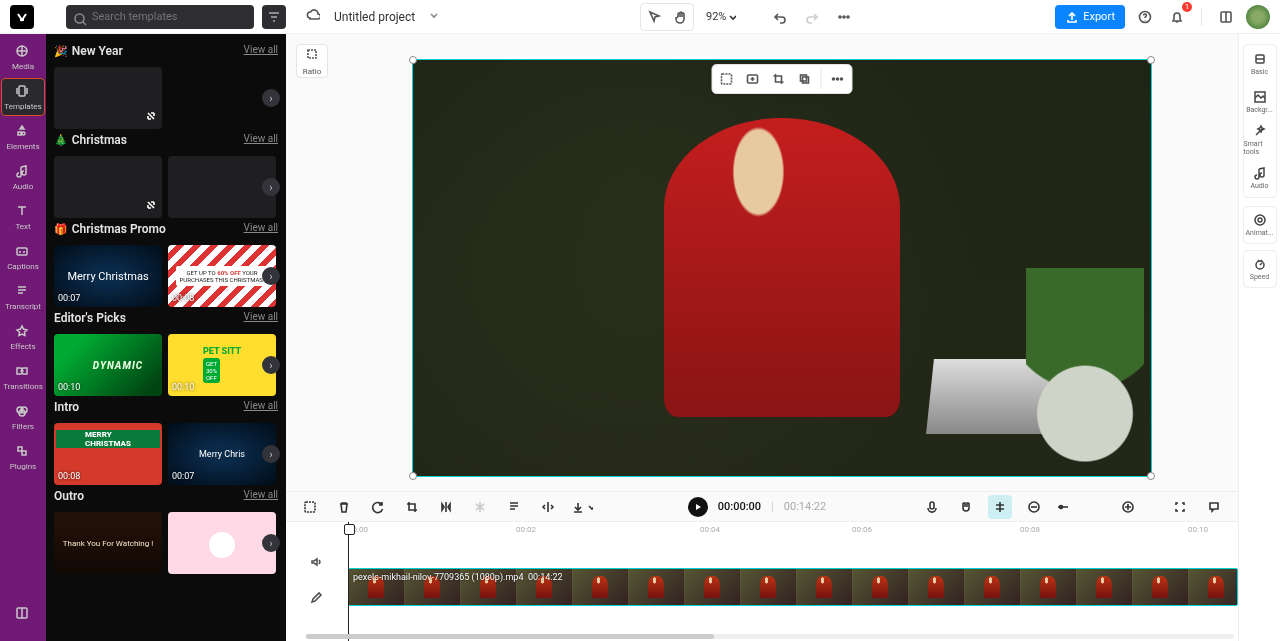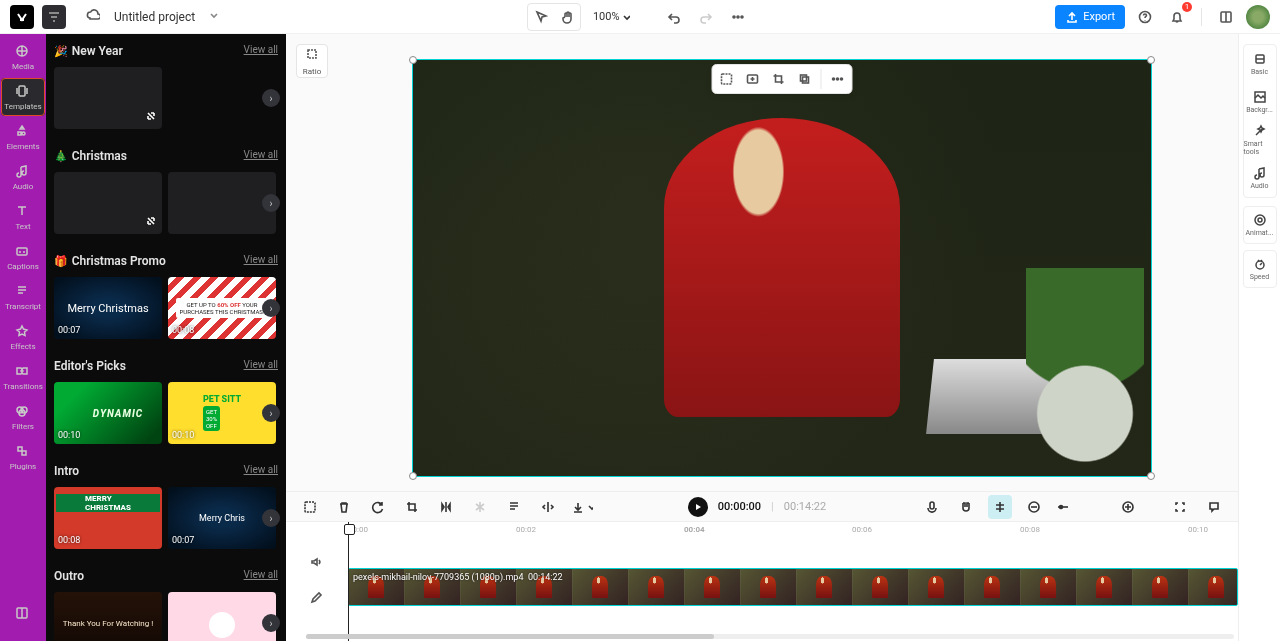--- a/index.html
+++ b/index.html
@@ -20,30 +20,30 @@
 .hdr-group { display: flex; gap: 2px; border: 1px solid #e5e5e5; border-radius: 4px; padding: 1px; }
 .zoom-text { font-size: 11px; color: #333; display: flex; align-items: center; padding: 0 4px; }
 .export-btn { background: #0b84ff; color: #fff; display: flex; align-items: center; gap: 4px; padding: 0 10px; height: 24px; border-radius: 4px; font-size: 11px; cursor: pointer; }
 .notif-wrap { position: relative; }
 .notif-badge { position: absolute; top: -3px; right: -3px; background: #ff3b30; color: #fff; font-size: 8px; width: 10px; height: 10px; border-radius: 50%; display: flex; align-items: center; justify-content: center; }
 .avatar { width: 24px; height: 24px; border-radius: 50%; background: radial-gradient(circle, #8a6 30%, #584 70%); }
 
 .main-row { flex: 1; display: flex; min-height: 0; }
 
 
-.side-nav { width: 46px; background: #a21caf; display: flex; flex-direction: column; align-items: center; padding-top: 4px; gap: 2px; flex-shrink: 0; }
+.side-nav { width: 46px; background: #701a75; display: flex; flex-direction: column; align-items: center; padding-top: 4px; gap: 2px; flex-shrink: 0; }
 .side-nav-item { width: 44px; height: 38px; display: flex; flex-direction: column; align-items: center; justify-content: center; color: #c8c8c8; font-size: 8px; gap: 2px; cursor: pointer; border-radius: 4px; }
 .side-nav-item.active { background: #2a2a2e; outline: 1px solid #e04a2a; outline-offset: -1px; }
 .side-nav-item svg { width: 16px; height: 16px; stroke: currentColor; fill: none; stroke-width: 1.5; }
 .side-nav-spacer { flex: 1; }
 .side-nav-bottom { margin-bottom: 8px; }
 
 
 .tpl-panel { width: 240px; background: #0b0b0c; color: #e4e4e4; overflow-y: auto; flex-shrink: 0; padding: 6px 8px 20px 8px; }
-.tpl-section { margin-bottom: 16px; }
+.tpl-section { margin-bottom: 0; }
 .tpl-head { display: flex; align-items: center; justify-content: space-between; margin-bottom: 8px; }
 .tpl-head-emoji { font-size: 11px; margin-right: 4px; }
 .tpl-title { font-size: 12px; font-weight: 600; }
 .tpl-viewall { font-size: 10px; color: #888; cursor: pointer; text-decoration: underline; }
 .tpl-row { position: relative; }
 .tpl-cards { display: flex; gap: 6px; }
 .tpl-card { position: relative; width: 108px; height: 62px; background: #1f1f22; border-radius: 4px; overflow: hidden; flex-shrink: 0; cursor: pointer; display: flex; align-items: center; justify-content: center; }
 .tpl-duration { position: absolute; bottom: 4px; left: 4px; font-size: 9px; color: #fff; text-shadow: 0 0 3px rgba(0,0,0,.8); }
 .tpl-expand { position: absolute; bottom: 4px; right: 4px; color: #fff; font-size: 10px; }
 .tpl-next { position: absolute; right: -2px; top: 50%; transform: translateY(-50%); width: 18px; height: 18px; background: #33333a; border-radius: 50%; display: flex; align-items: center; justify-content: center; color: #ccc; cursor: pointer; font-size: 10px; }
@@ -301,20 +301,26 @@
       </g>
   </defs>
 </svg>
 
 <div class="top-header">
   <div class="logo-box">
       <svg class="ico">
         <use href="#i-logo"></use>
       </svg>
     </div>
+  <div class="search-wrap">
+    <span class="search-icon"><svg class="ico">
+          <use href="#i-search"></use>
+        </svg></span>
+    <input class="search-input" placeholder="Search templates" style="">
+  </div>
   <div class="filter-btn">
       <svg class="ico">
         <use href="#i-filter"></use>
       </svg>
     </div>
 
   <span class="proj-cloud"><svg class="ico">
         <use href="#i-cloud"></use>
       </svg></span>
   <span class="proj-title">Untitled project</span>
@@ -330,21 +336,21 @@
           <use href="#i-cursor"></use>
         </svg>
       </div>
     <div class="hdr-btn">
         <svg class="ico">
           <use href="#i-hand"></use>
         </svg>
       </div>
   </div>
   <span class="zoom-text">
-      <span>100%</span>
+      <span>92%</span>
       <svg class="ico" style="width:10px">
         <use href="#i-caret"></use>
       </svg>
     </span>
   <div style="width:12px"></div>
   <div class="hdr-btn">
       <svg class="ico">
         <use href="#i-undo"></use>
       </svg>
     </div>
@@ -718,21 +724,21 @@
           <svg class="ico">
             <use href="#i-comment"></use>
           </svg>
         </div>
     </div>
 
     <div class="timeline">
       <div class="tl-ruler" id="tl-ruler">
           <span style="left: 0px;">00:00</span>
           <span style="left: 168px;">00:02</span>
-          <span style="left: 336px; font-weight: bold;">00:04</span>
+          <span style="left: 352px;">00:04</span>
           <span style="left: 504px;">00:06</span>
           <span style="left: 672px;">00:08</span>
           <span style="left: 840px;">00:10</span>
         </div>
       <div class="tl-gutter">
         <div class="hdr-btn">
             <svg class="ico">
               <use href="#i-speaker"></use>
             </svg>
           </div>

